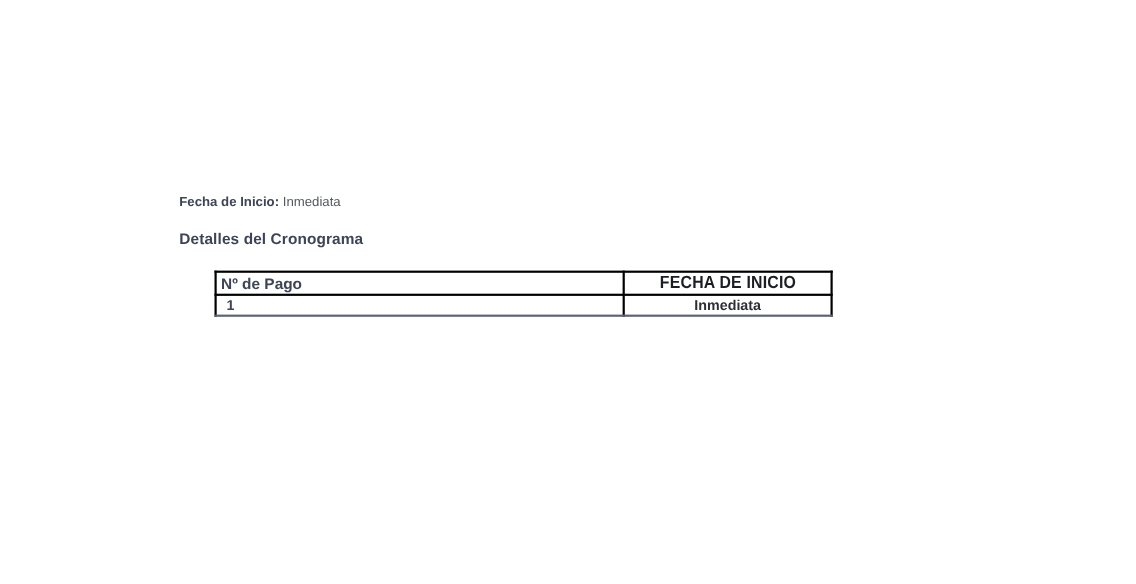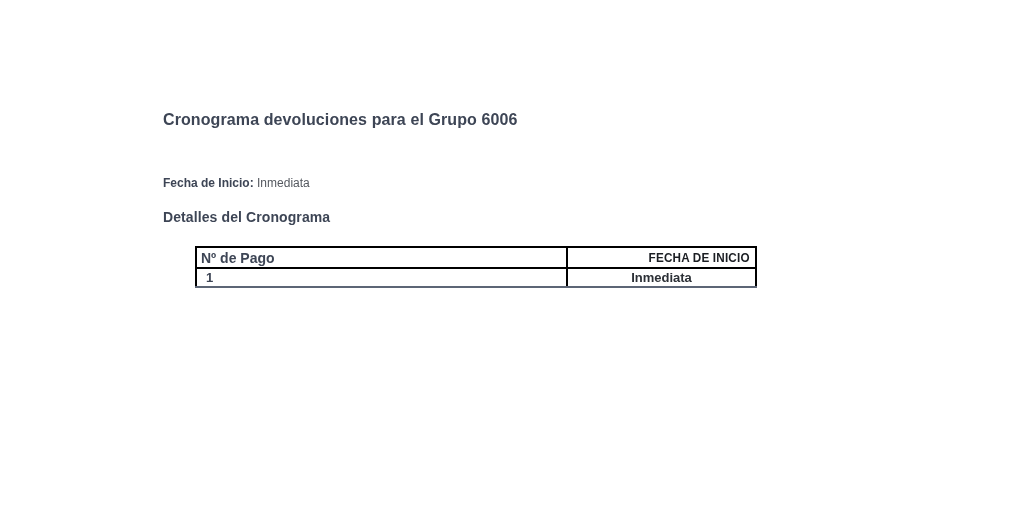--- a/index.html
+++ b/index.html
@@ -70,22 +70,22 @@
   th.pago-header {
     height: 21px;
     text-align: left;
     padding-left: 4px;
     font-size: 14px;
     font-weight: bold;
     color: #3d4555;
   }
   th.fecha-header {
     height: 21px;
-    text-align: right;
-    font-size: 13px;
+    text-align: center;
+    font-size: 16px;
     font-weight: bold;
     color: #1b1e23;
   }
   th.fecha-header .condensed {
     display: inline-block;
     transform: scaleX(0.9);
     transform-origin: center;
     letter-spacing: 0.2px;
   }
   td.pago-cell {
@@ -113,21 +113,20 @@
     line-height: 19px;
     letter-spacing: -0.4px;
     color: #26292e;
   }
 </style>
 </head>
 <body>
 
 <div class="page">
 
-  <h1 class="title">Cronograma devoluciones para el Grupo 6006</h1>
 
   <div class="start-line">
     <span class="label">Fecha de Inicio:</span>
     <span class="value">Inmediata</span>
   </div>
 
   <h2 class="section-heading">Detalles del Cronograma</h2>
 
   <table class="schedule">
     <colgroup>

